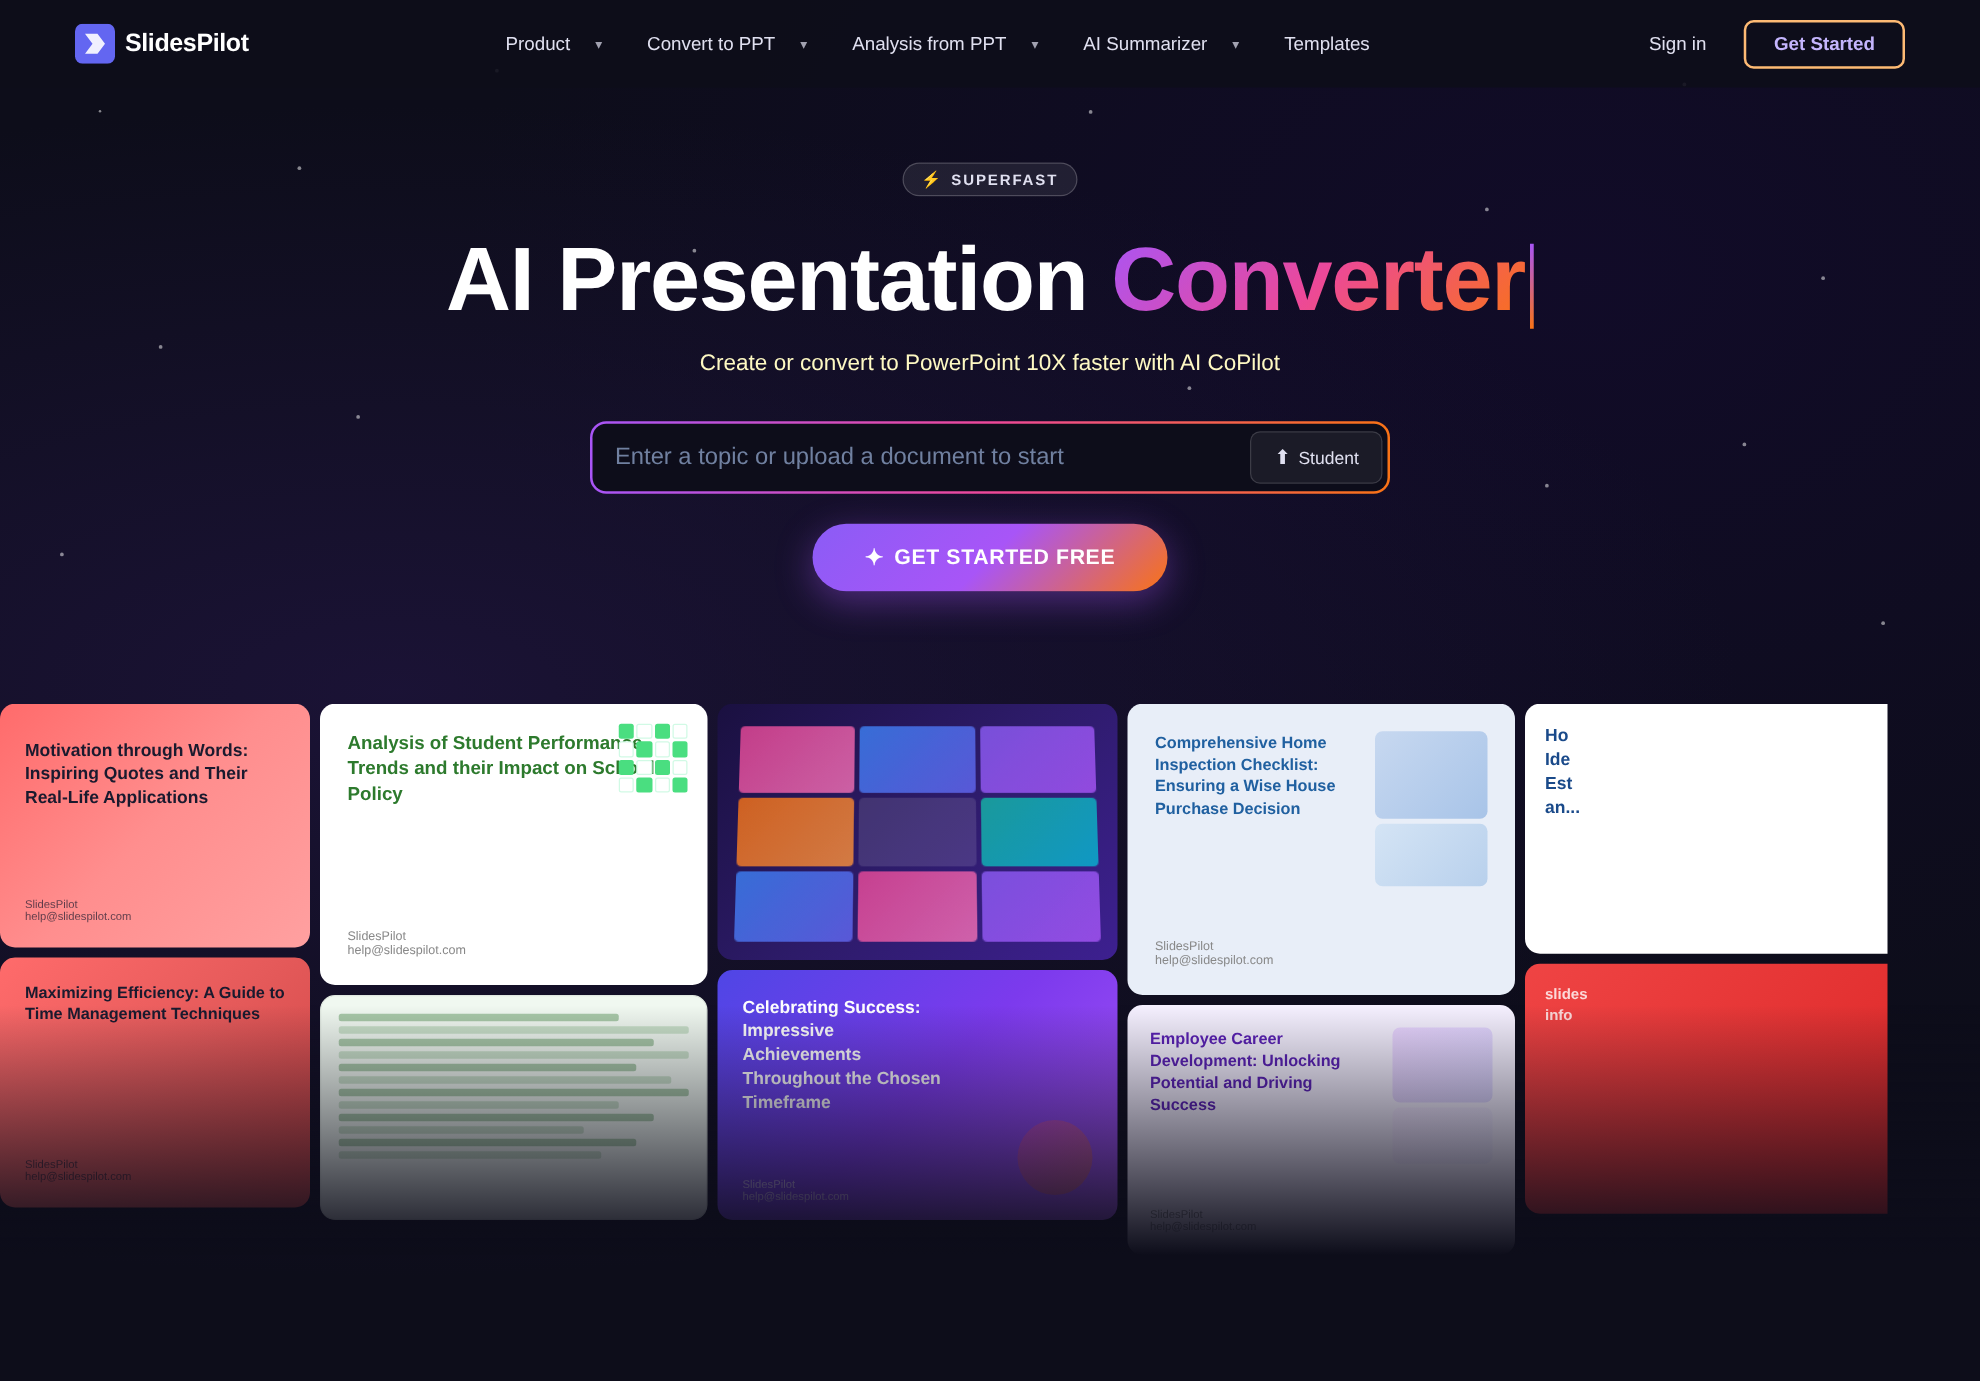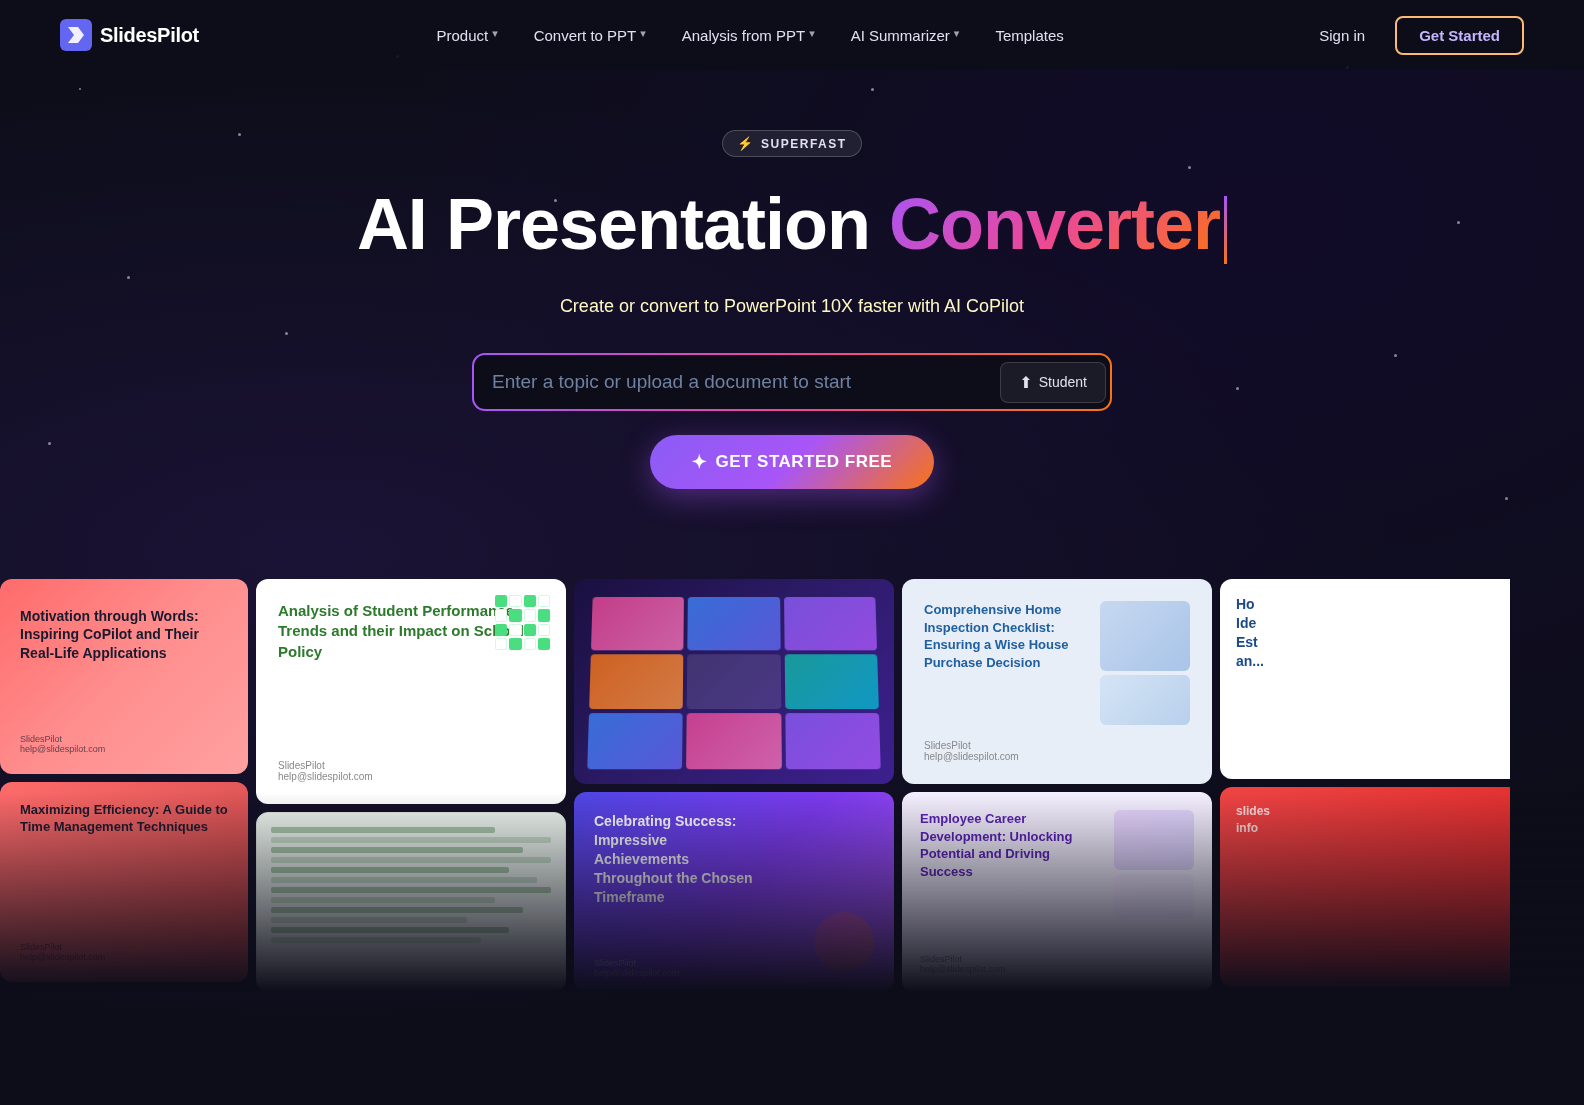--- a/index.html
+++ b/index.html
@@ -66,22 +66,22 @@
     }
 
     .nav-links {
       display: flex;
       align-items: center;
       gap: 8px;
     }
 
     .nav-item {
       display: flex;
-      align-items: flex-start;
-      gap: 4px;
+      align-items: center;
+      gap: 20px;
       padding: 8px 14px;
       color: #e0e0f0;
       font-size: 15px;
       font-weight: 500;
       cursor: pointer;
       border-radius: 6px;
       transition: background 0.2s;
     }
 
     .chevron-down {
@@ -143,21 +143,21 @@
 
     .lightning-icon {
       color: #facc15;
       font-size: 13px;
     }
 
     .hero-title {
       font-size: 72px;
       font-weight: 800;
       line-height: 1.1;
-      margin-bottom: 32px;
+      margin-bottom: 16px;
       letter-spacing: -1px;
     }
 
     .title-white { color: #ffffff; }
     
     .title-gradient {
       background: linear-gradient(135deg, #a855f7, #ec4899, #f97316);
       -webkit-background-clip: text;
       -webkit-text-fill-color: transparent;
       background-clip: text;
@@ -431,21 +431,21 @@
       right: 20px;
       width: 60px;
       height: 60px;
       border-radius: 50%;
       background: linear-gradient(135deg, #ec4899, #f97316);
       opacity: 0.4;
     }
 
     
     .card-home-inspection {
-      height: 205px;
+      height: 233px;
       background: #e8eef8;
       padding: 22px;
       display: flex;
       flex-direction: column;
     }
 
     .card-home-title {
       font-size: 13px;
       font-weight: 700;
       color: #2060a0;
@@ -606,21 +606,21 @@
     <span class="sparkle-icon">✦</span>
     <span>GET STARTED FREE</span>
   </button>
 </section>
 
 <div class="gallery">
   <div class="gallery-row">
 
     <div class="card-col col-1">
       <div class="gallery-card card-motivation">
-        <div class="card-motivation-title">Motivation through Words: Inspiring CoPilot and Their Real-Life Applications</div>
+        <div class="card-motivation-title">Motivation through Words: Inspiring Quotes and Their Real-Life Applications</div>
         <div style="margin-top:auto;font-size:9px;color:rgba(26,26,46,0.7);padding-top:8px">
           SlidesPilot<br>help@slidespilot.com
         </div>
       </div>
       <div class="gallery-card card-efficiency">
         <div class="card-efficiency-title">Maximizing Efficiency: A Guide to Time Management Techniques</div>
         <div style="margin-top:auto;font-size:9px;color:rgba(26,26,46,0.7)">
           SlidesPilot<br>help@slidespilot.com
         </div>
       </div>

